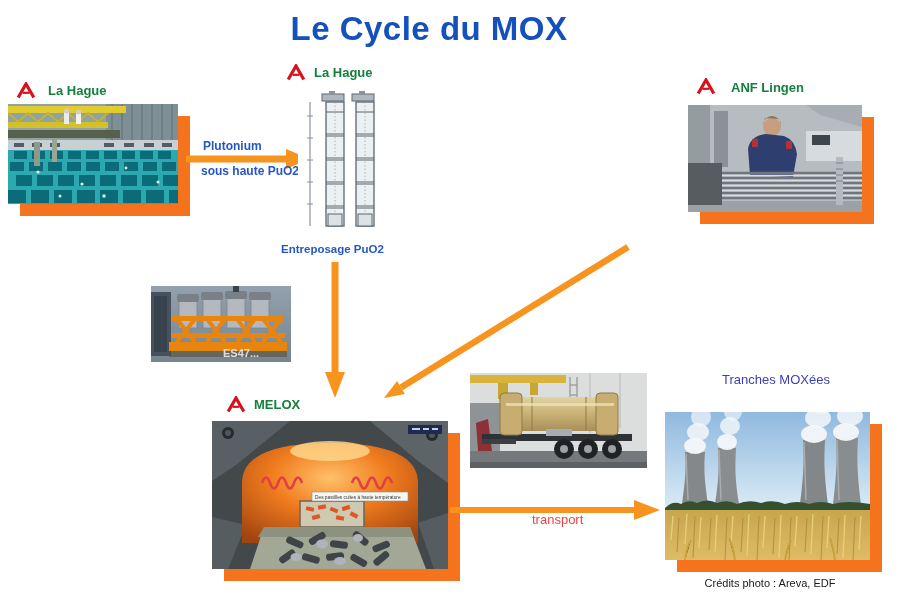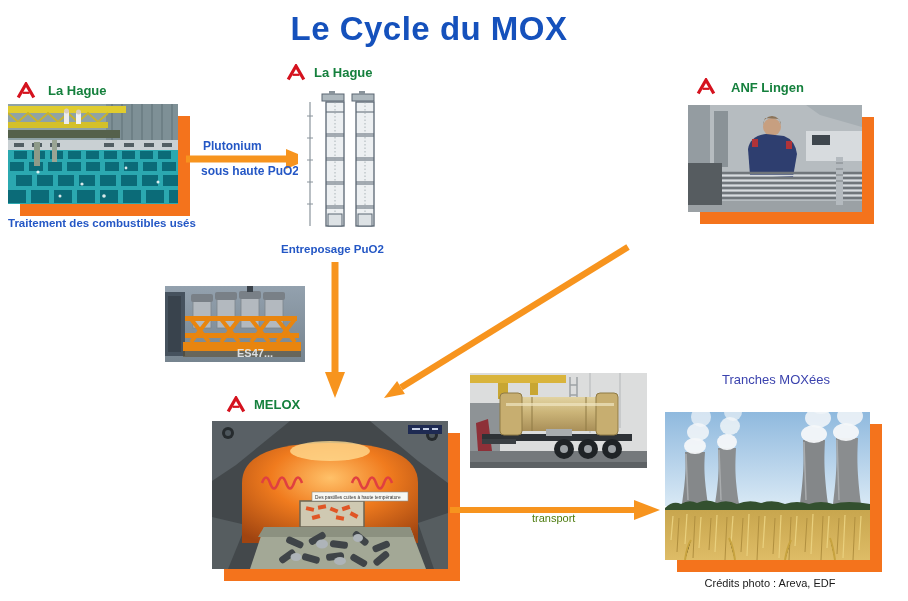--- a/index.html
+++ b/index.html
@@ -4,21 +4,21 @@
 <style>
   html,body{margin:0;padding:0;background:#fff;}
   #page{position:relative;width:908px;height:601px;background:#fff;overflow:hidden;
         font-family:"Liberation Sans",sans-serif;}
   .abs{position:absolute;}
   .title{font-size:33px;font-weight:bold;color:#1551BC;letter-spacing:.5px;}
   .brand-row{display:flex;align-items:center;}
   .brand-label{font-size:13px;font-weight:bold;color:#15803d;white-space:nowrap;}
   .caption{font-size:11.5px;font-weight:bold;color:#2457C5;white-space:nowrap;}
   .flow-label{font-size:12px;font-weight:bold;color:#2457C5;white-space:nowrap;}
-  .transport-label{font-size:11px;color:#4d7c0f;white-space:nowrap;}
+  .transport-label{font-size:13px;color:#ef4444;white-space:nowrap;}
   .moxees-label{font-size:13px;font-weight:normal;color:#3B43AE;white-space:nowrap;}
   .credits{font-size:11px;color:#1a1a1a;text-align:center;white-space:nowrap;}
   .photo{position:absolute;}
   .photo .shadow{position:absolute;left:12px;top:12px;width:100%;height:100%;background:#F4731C;}
   .photo .img{position:absolute;left:0;top:0;width:100%;height:100%;overflow:hidden;}
   svg{display:block;}
 </style>
 </head>
 <body>
 
@@ -110,21 +110,20 @@
         <rect x="0" y="2" width="118" height="7" fill="#E0CC2E"></rect>
         <path d="M0,9 L10,18 L20,9 L30,18 L40,9 L50,18 L60,9 L70,18 L80,9 L90,18 L100,9" stroke="#C9B32A" stroke-width="2" fill="none"></path>
         <rect x="0" y="18" width="100" height="6" fill="#D4C02A"></rect>
         <rect x="56" y="8" width="5" height="12" fill="#ECECEC"></rect>
           <circle cx="58.5" cy="7" r="2.5" fill="#D9CDBF"></circle>
         <rect x="68" y="9" width="5" height="11" fill="#F2F2F2"></rect>
           <circle cx="70.5" cy="8" r="2.5" fill="#D9CDBF"></circle>
       </svg>
     </div>
   </div>
-  <div class="abs caption" style="left:8px;top:217px;">Traitement des combustibles usés</div>
 
   <svg class="abs" style="left:186px;top:147px;" width="124" height="24" viewBox="0 0 124 24">
     <line x1="0" y1="12" x2="101" y2="12" stroke="#F7941E" stroke-width="7"></line>
     <polygon points="124,12 100,2 100,22" fill="#F7941E"></polygon>
   </svg>
   <div class="abs flow-label" style="left:203px;top:139px;">Plutonium</div>
   <div class="abs flow-label" style="left:201px;top:164px;">sous haute PuO2</div>
 
   <div class="abs brand-row" style="left:286px;top:64px;gap:8px;">
     <svg width="20" height="17" viewBox="0 0 20 17">
@@ -229,21 +228,21 @@
         <g stroke="#7E8488" stroke-width="1">
             <line x1="148" y1="58" x2="155" y2="58"></line>
             <line x1="148" y1="64" x2="155" y2="64"></line>
             <line x1="148" y1="70" x2="155" y2="70"></line>
             <line x1="148" y1="76" x2="155" y2="76"></line>
           </g>
       </svg>
     </div>
   </div>
 
-  <div class="photo" style="left:165px;top:286px;width:140px;height:88px;">
+  <div class="photo" style="left:151px;top:286px;width:140px;height:88px;">
     <div class="img">
       <svg width="140" height="76" viewBox="0 0 140 76">
         <defs>
           <linearGradient id="esbg" x1="0" y1="0" x2="0" y2="1">
             <stop offset="0" stop-color="#93A1AE"></stop>
               <stop offset="1" stop-color="#76848F"></stop>
           </linearGradient>
         </defs>
         <rect width="140" height="76" fill="url(#esbg)"></rect>
         <rect x="0" y="6" width="20" height="64" fill="#46525E"></rect>

